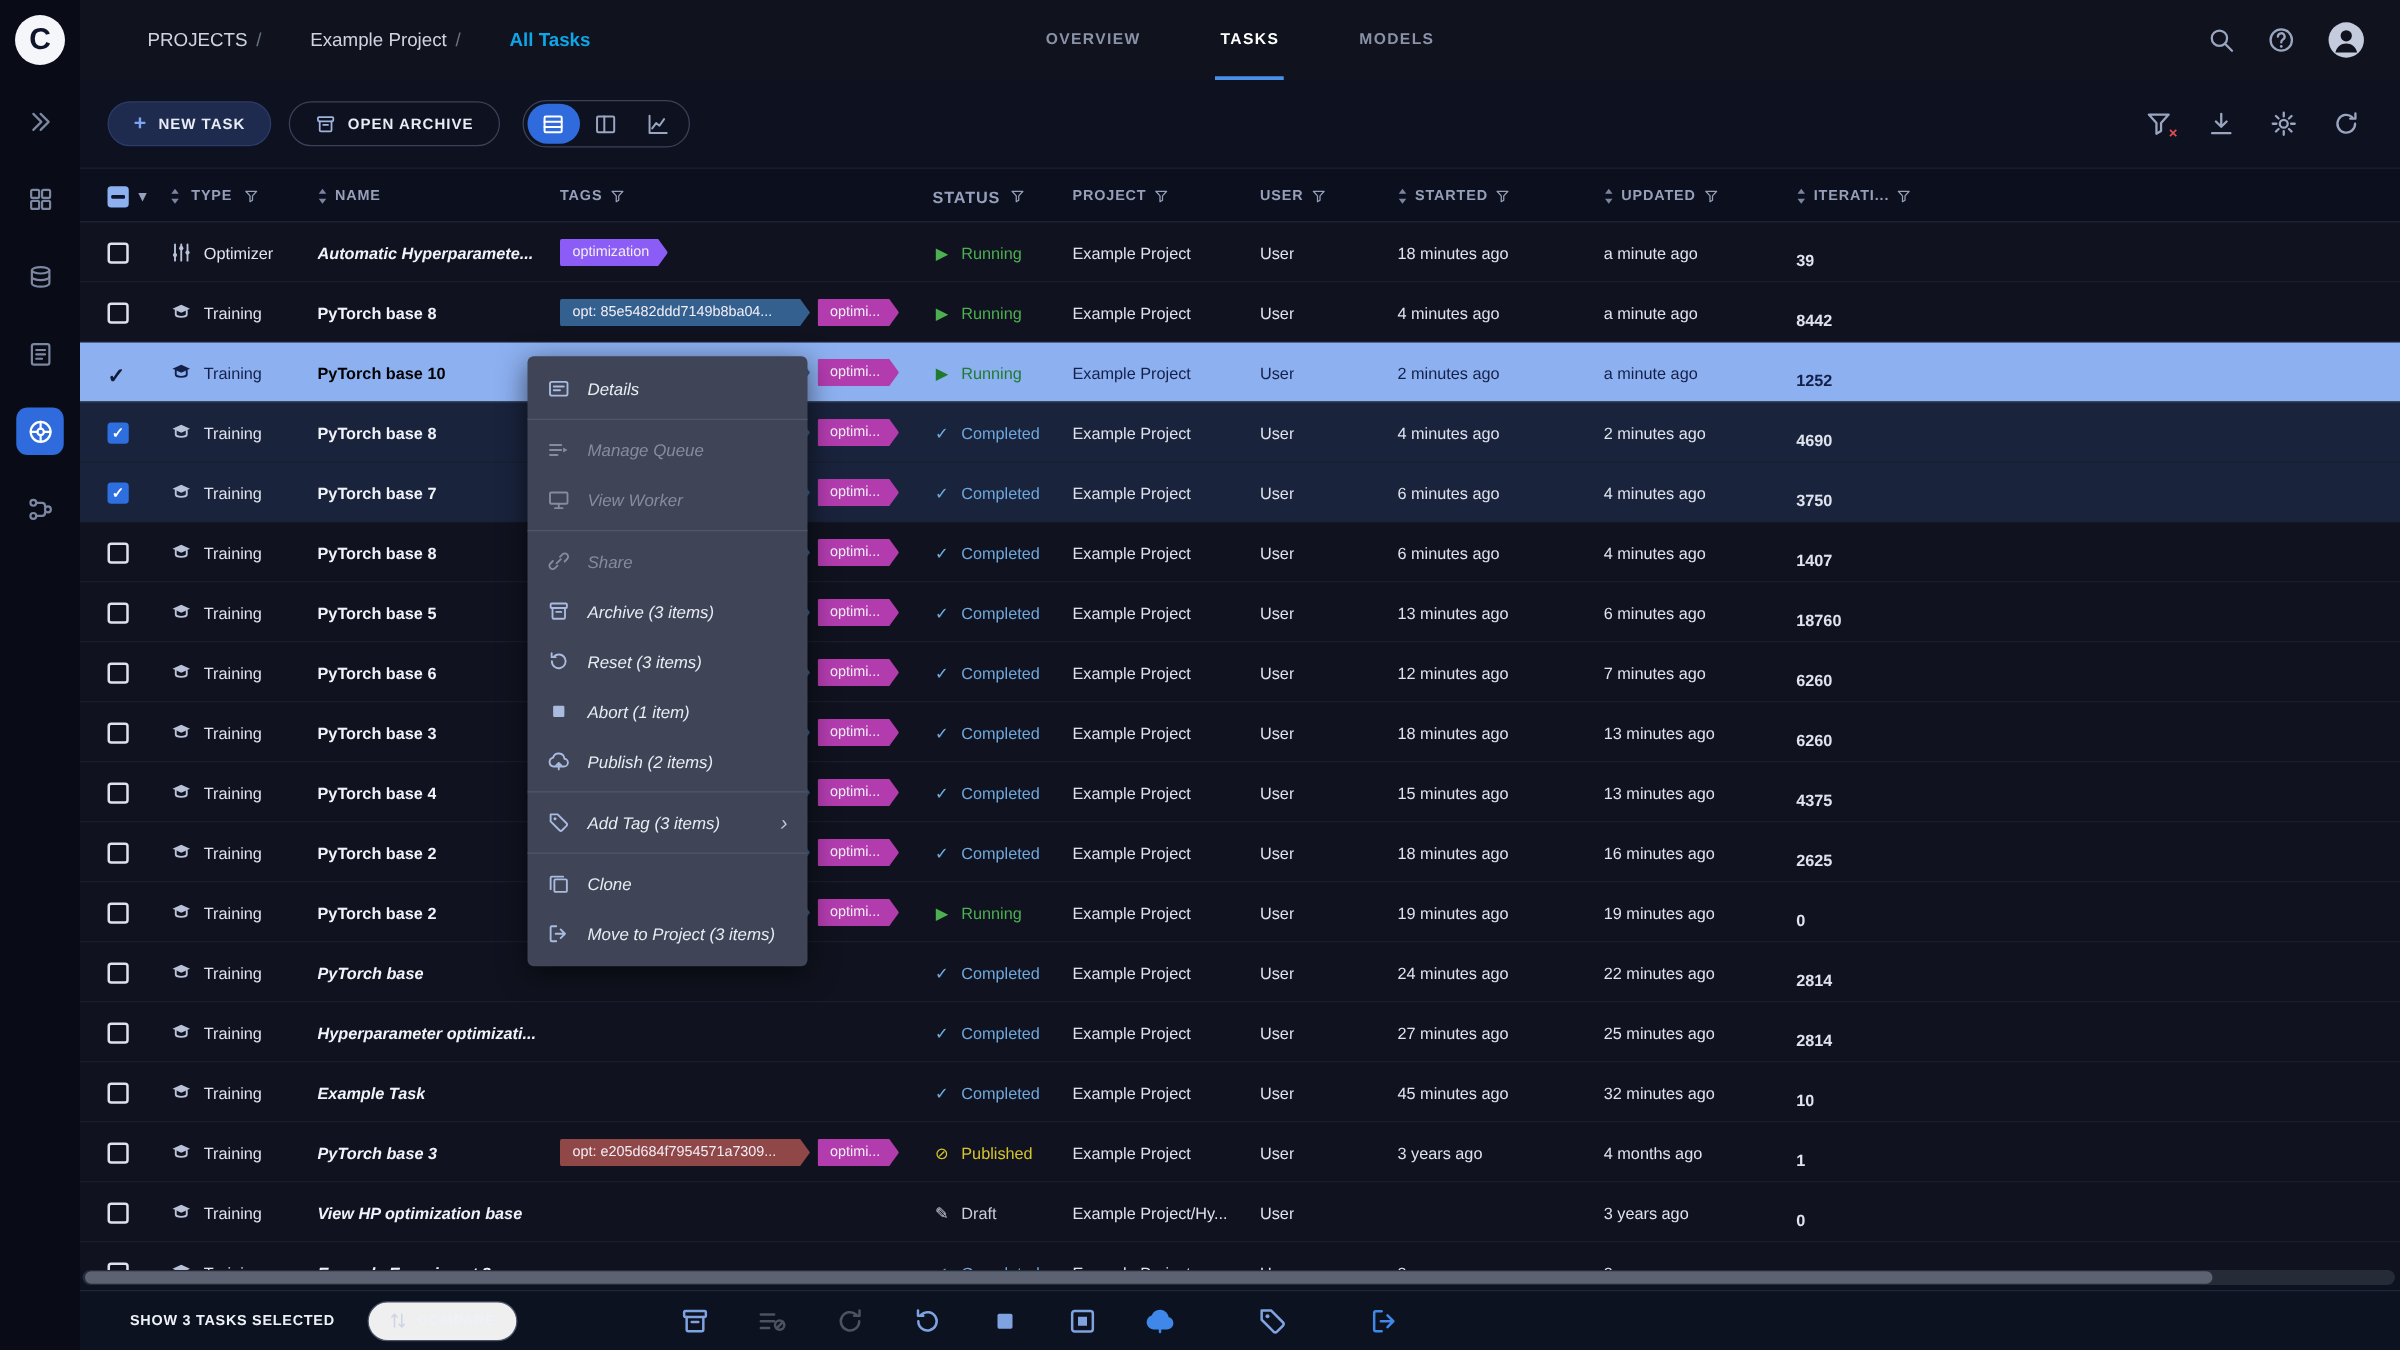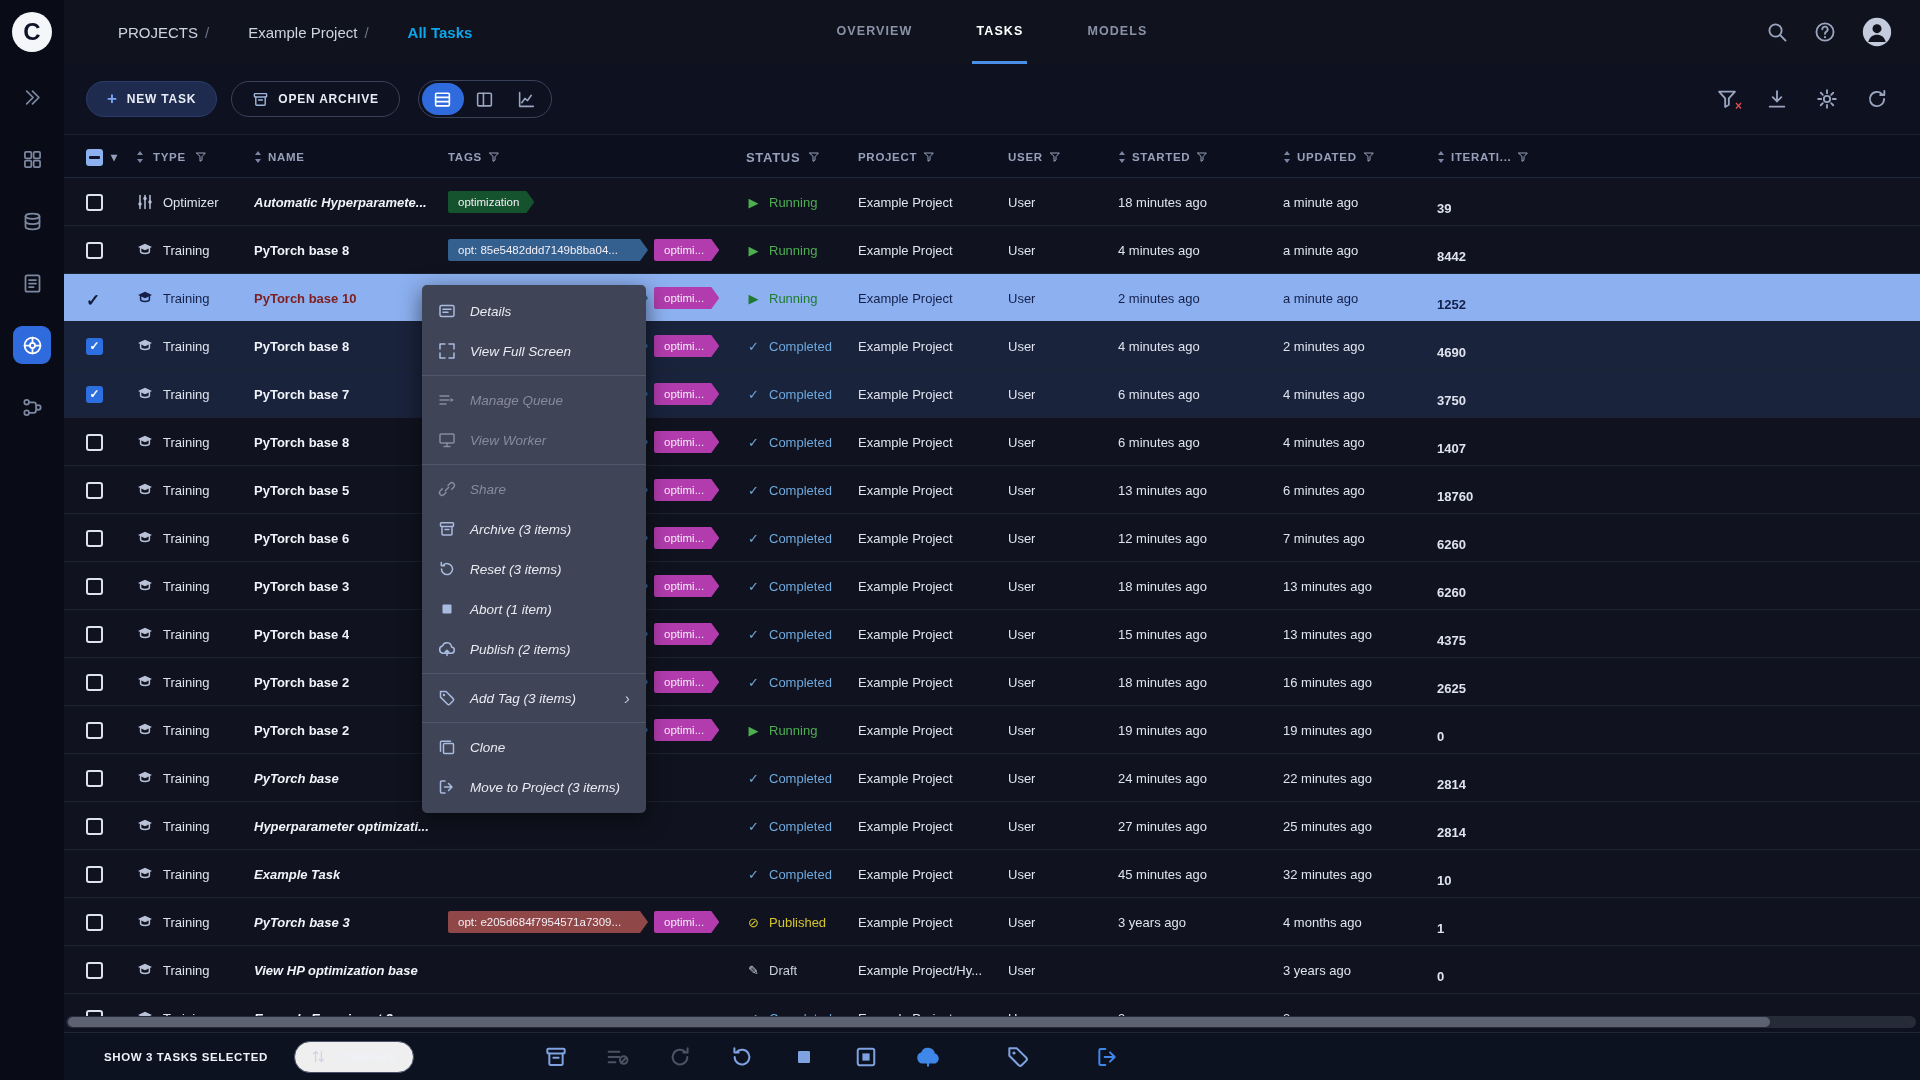--- a/index.html
+++ b/index.html
@@ -77,21 +77,21 @@
   .cb.selcheck{border:none;background:transparent;color:#141b38;font-size:17px;font-weight:900;}
   .c-type{gap:9px;padding-left:6px;}
   .ticon{width:18px;height:18px;color:#b9c2d8;flex-shrink:0;}
   .ticon svg{width:100%;height:100%;}
   .trow.selected .ticon{color:#14204a;}
   .tlabel{font-size:13px;color:#dfe3ed;}
   .trow.selected .tlabel{color:#14204a;}
   .c-name{padding-left:4px;}
   .nm{font-size:13px;font-weight:bold;color:#f0f3f9;white-space:nowrap;overflow:hidden;text-overflow:ellipsis;}
   .nm.italic{font-style:italic;}
-  .trow.selected .nm{color:#7f1d1d;text-align:right;}
+  .trow.selected .nm{color:#000000;text-align:right;}
   .c-tags{gap:6px;padding-left:2px;}
   .tag{display:inline-flex;align-items:center;height:22px;padding:0 15px 0 10px;font-size:11.5px;color:#f3eef6;
        white-space:nowrap;overflow:hidden;flex-shrink:0;
        clip-path:polygon(0 0,calc(100% - 8px) 0,100% 50%,calc(100% - 8px) 100%,0 100%);border-radius:2px;}
   .c-status{gap:8px;padding-left:6px;font-size:13px;}
   .sticon{width:15px;text-align:center;flex-shrink:0;}
   .st-running{color:#4caf50;}
   .st-completed{color:#6fa8dc;}
   .st-published{color:#d4c52f;}
   .st-draft{color:#c9cfdb;}
@@ -382,21 +382,21 @@
               <circle cx="4" cy="11" r="1.7" fill="currentColor" stroke="none"></circle>
               <circle cx="9" cy="5.5" r="1.7" fill="currentColor" stroke="none"></circle>
               <circle cx="14" cy="9" r="1.7" fill="currentColor" stroke="none"></circle>
             </svg></span>
         <span class="tlabel">Optimizer</span>
       </div>
       <div class="cell c-name">
           <span class="nm italic">Automatic Hyperparamete...</span>
         </div>
       <div class="cell c-tags">
-          <span class="tag" style="background: #14532d;">optimization</span>
+          <span class="tag" style="background: #8b5cf6;">optimization</span>
         </div>
       <div class="cell c-status">
         <span class="sticon st-running">▶</span>
         <span class="stlabel st-running">Running</span>
       </div>
       <div class="cell c-project">
           <span class="txt">Example Project</span>
         </div>
       <div class="cell c-user">
           <span class="txt">User</span>
@@ -1062,26 +1062,20 @@
     </div>
     </div>
 
   <div class="cmenu">
       <div class="mitem">
         <span class="mi-icon"><svg viewBox="0 0 18 18" fill="none" stroke="currentColor" stroke-width="1.5" stroke-linecap="round" stroke-linejoin="round">
             <rect x="2" y="3.5" width="14" height="11" rx="1.5"></rect>
             <path d="M5 7.2h8M5 10.2h5"></path>
           </svg></span>
         <span>Details</span>
-      </div>
-      <div class="mitem">
-        <span class="mi-icon"><svg viewBox="0 0 18 18" fill="none" stroke="currentColor" stroke-width="1.5" stroke-linecap="round" stroke-linejoin="round">
-            <path d="M7 2H2v5M11 2h5v5M7 16H2v-5M11 16h5v-5"></path>
-          </svg></span>
-        <span>View Full Screen</span>
       </div>
       <div class="mdivider"></div>
       <div class="mitem disabled">
         <span class="mi-icon"><svg viewBox="0 0 18 18" fill="none" stroke="currentColor" stroke-width="1.5" stroke-linecap="round" stroke-linejoin="round">
             <path d="M2 5h9M2 9h9M2 13h6"></path>
             <path d="M12.5 7l3.5 2-3.5 2z" fill="currentColor" stroke="none"></path>
           </svg></span>
         <span>Manage Queue</span>
       </div>
       <div class="mitem disabled">

